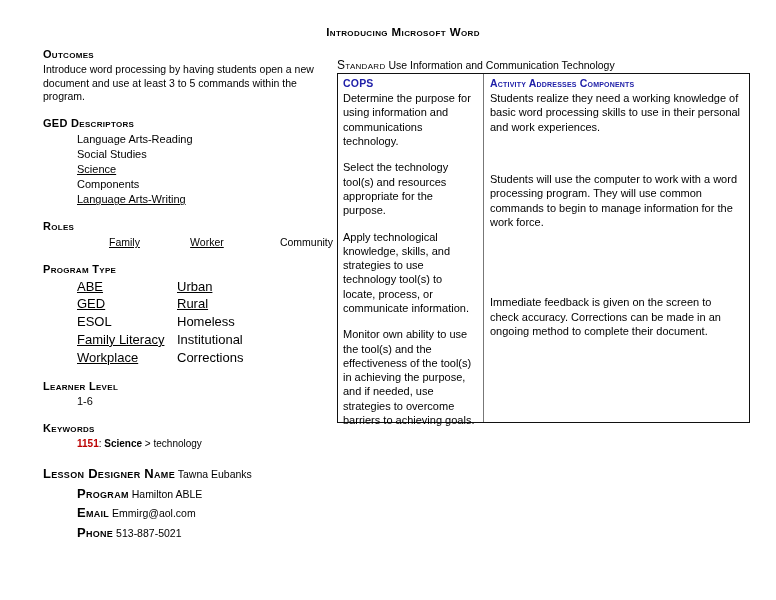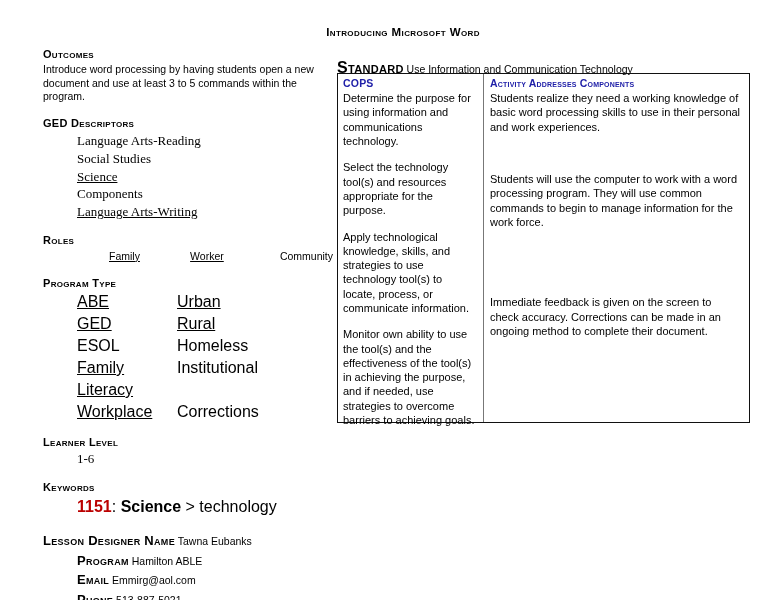--- a/index.html
+++ b/index.html
@@ -58,53 +58,52 @@
     font-size: 10.5px;
     line-height: 1.32;
     margin: 0;
   }
 
   .indent {
     margin-left: 34px;
   }
 
   .indent-lines div {
-    font-size: 13px;
+    font-size: 11px;
     line-height: 1.37;
-    font-family: Liberation Serif, serif;
   }
 
   .u { text-decoration: underline; }
 
   .block-gap { height: 13px; }
 
   
   .pt-grid {
     margin-left: 34px;
     display: grid;
     grid-template-columns: 100px auto;
-    font-size: 16px;
+    font-size: 13px;
     line-height: 1.37;
   }
 
   
   .roles-row {
     margin-left: 34px;
     display: flex;
     font-size: 10.5px;
     line-height: 1.4;
   }
   .roles-row > span { display: inline-block; padding-left: 32px; }
   .role-1 { width: 68px; }
   .role-2 { width: 80px; }
 
   
   .kw {
     margin-left: 34px;
-    font-size: 16px;
+    font-size: 10px;
     line-height: 1.4;
   }
   .kw-num {
     color: #BB0000;
     font-weight: bold;
   }
   .kw-sci { font-weight: bold; }
 
   
   .designer-line {
@@ -129,23 +128,23 @@
   
   .standard-line {
     position: absolute;
     left: 322px;
     top: 58px;
     font-size: 10.5px;
     line-height: 1.3;
     white-space: nowrap;
   }
   .standard-line .lbl {
-    font-weight: bold;
-    font-variant: small-caps;
-    font-size: 16px;
+    font-weight: normal;
+    font-variant: small-caps;
+    font-size: 12px;
     letter-spacing: 0.3px;
   }
 
   .comp-table {
     position: absolute;
     left: 322px;
     top: 73px;
     width: 413px;
     height: 350px;
     border: 1.5px solid #111111;

